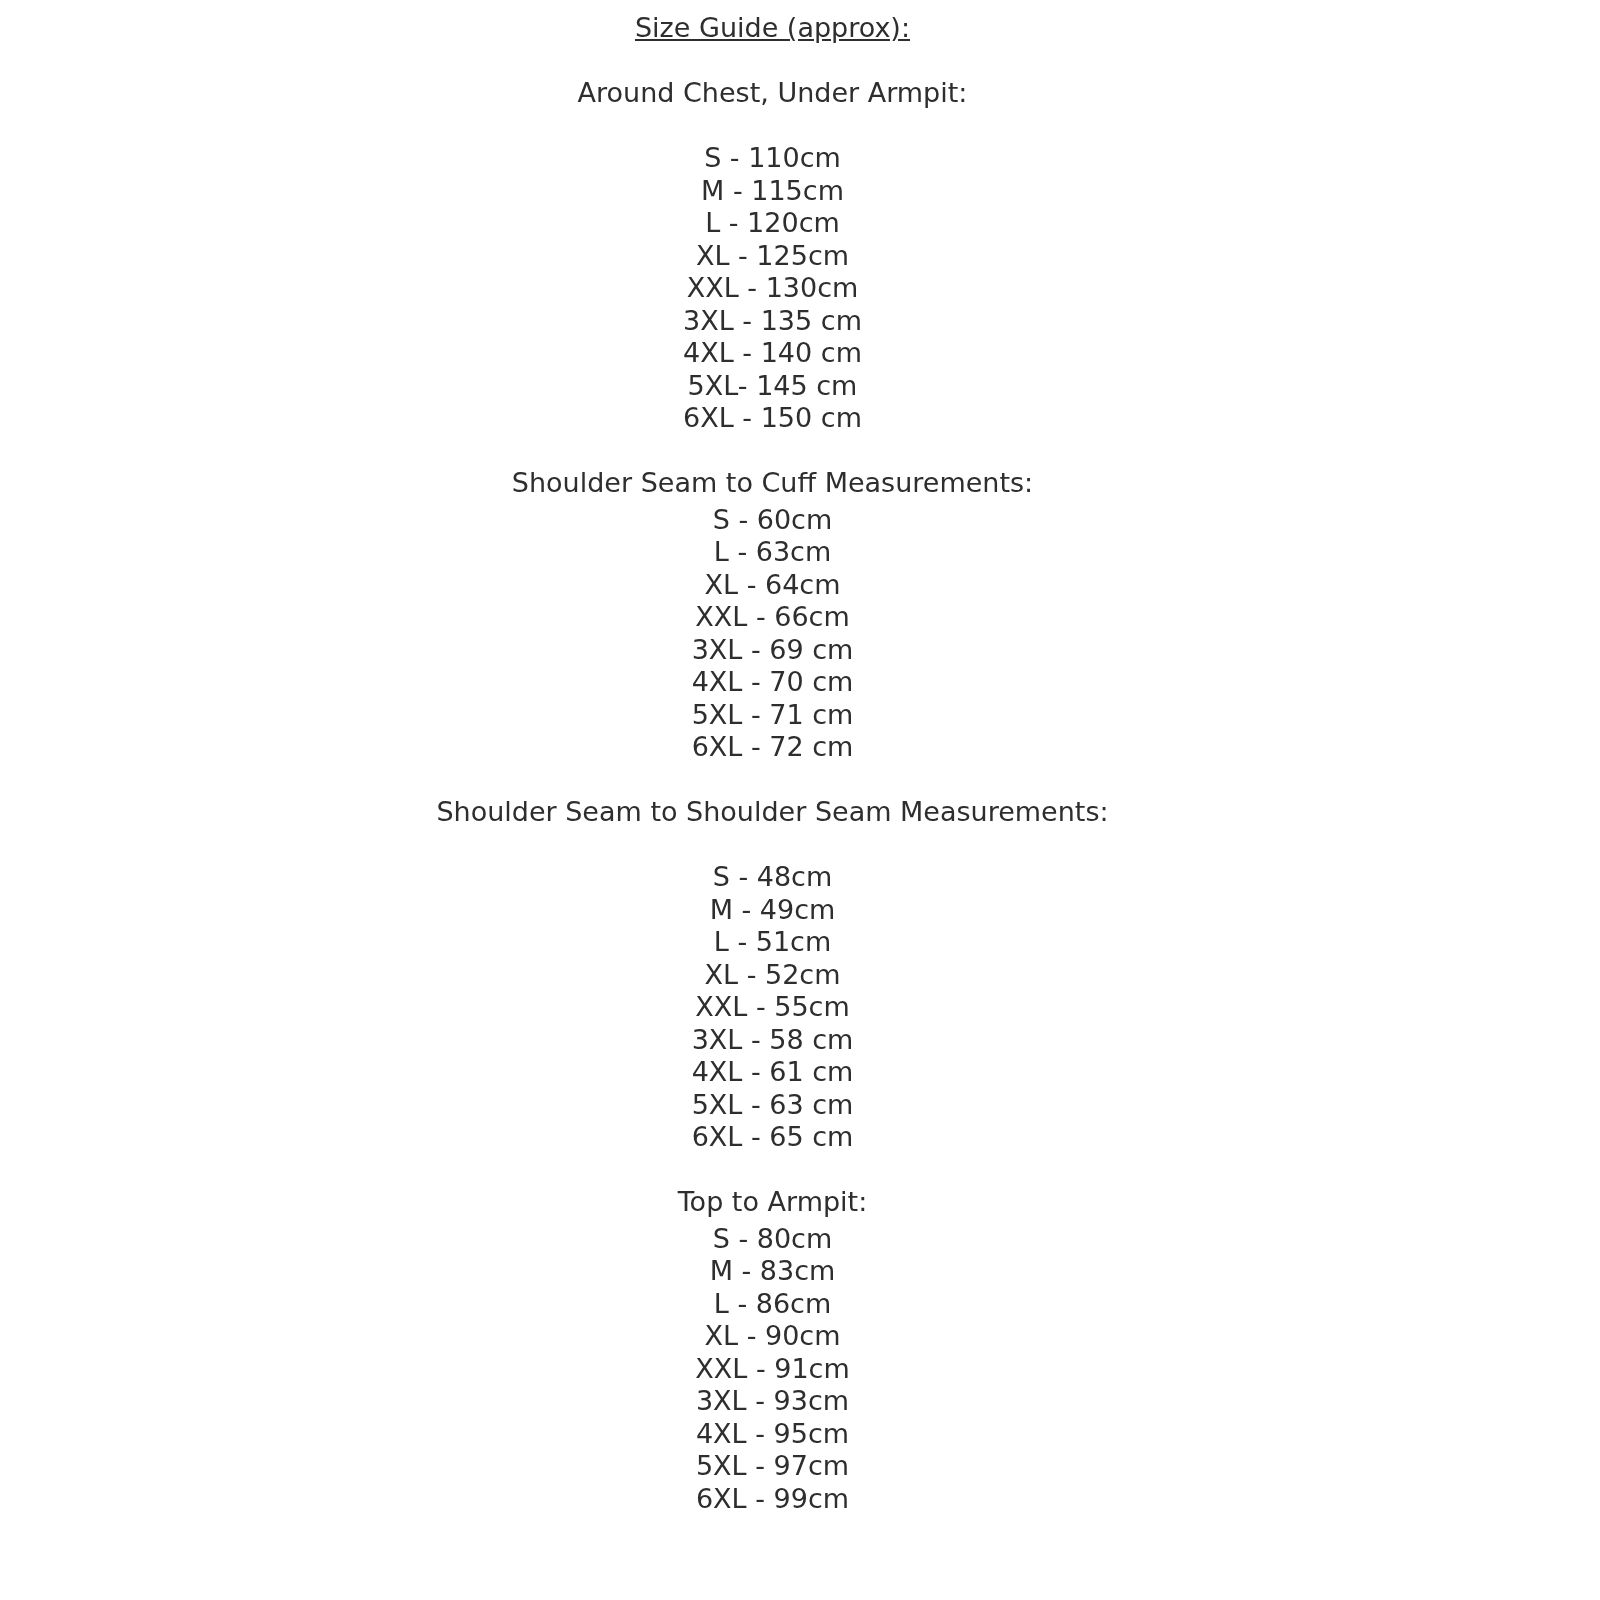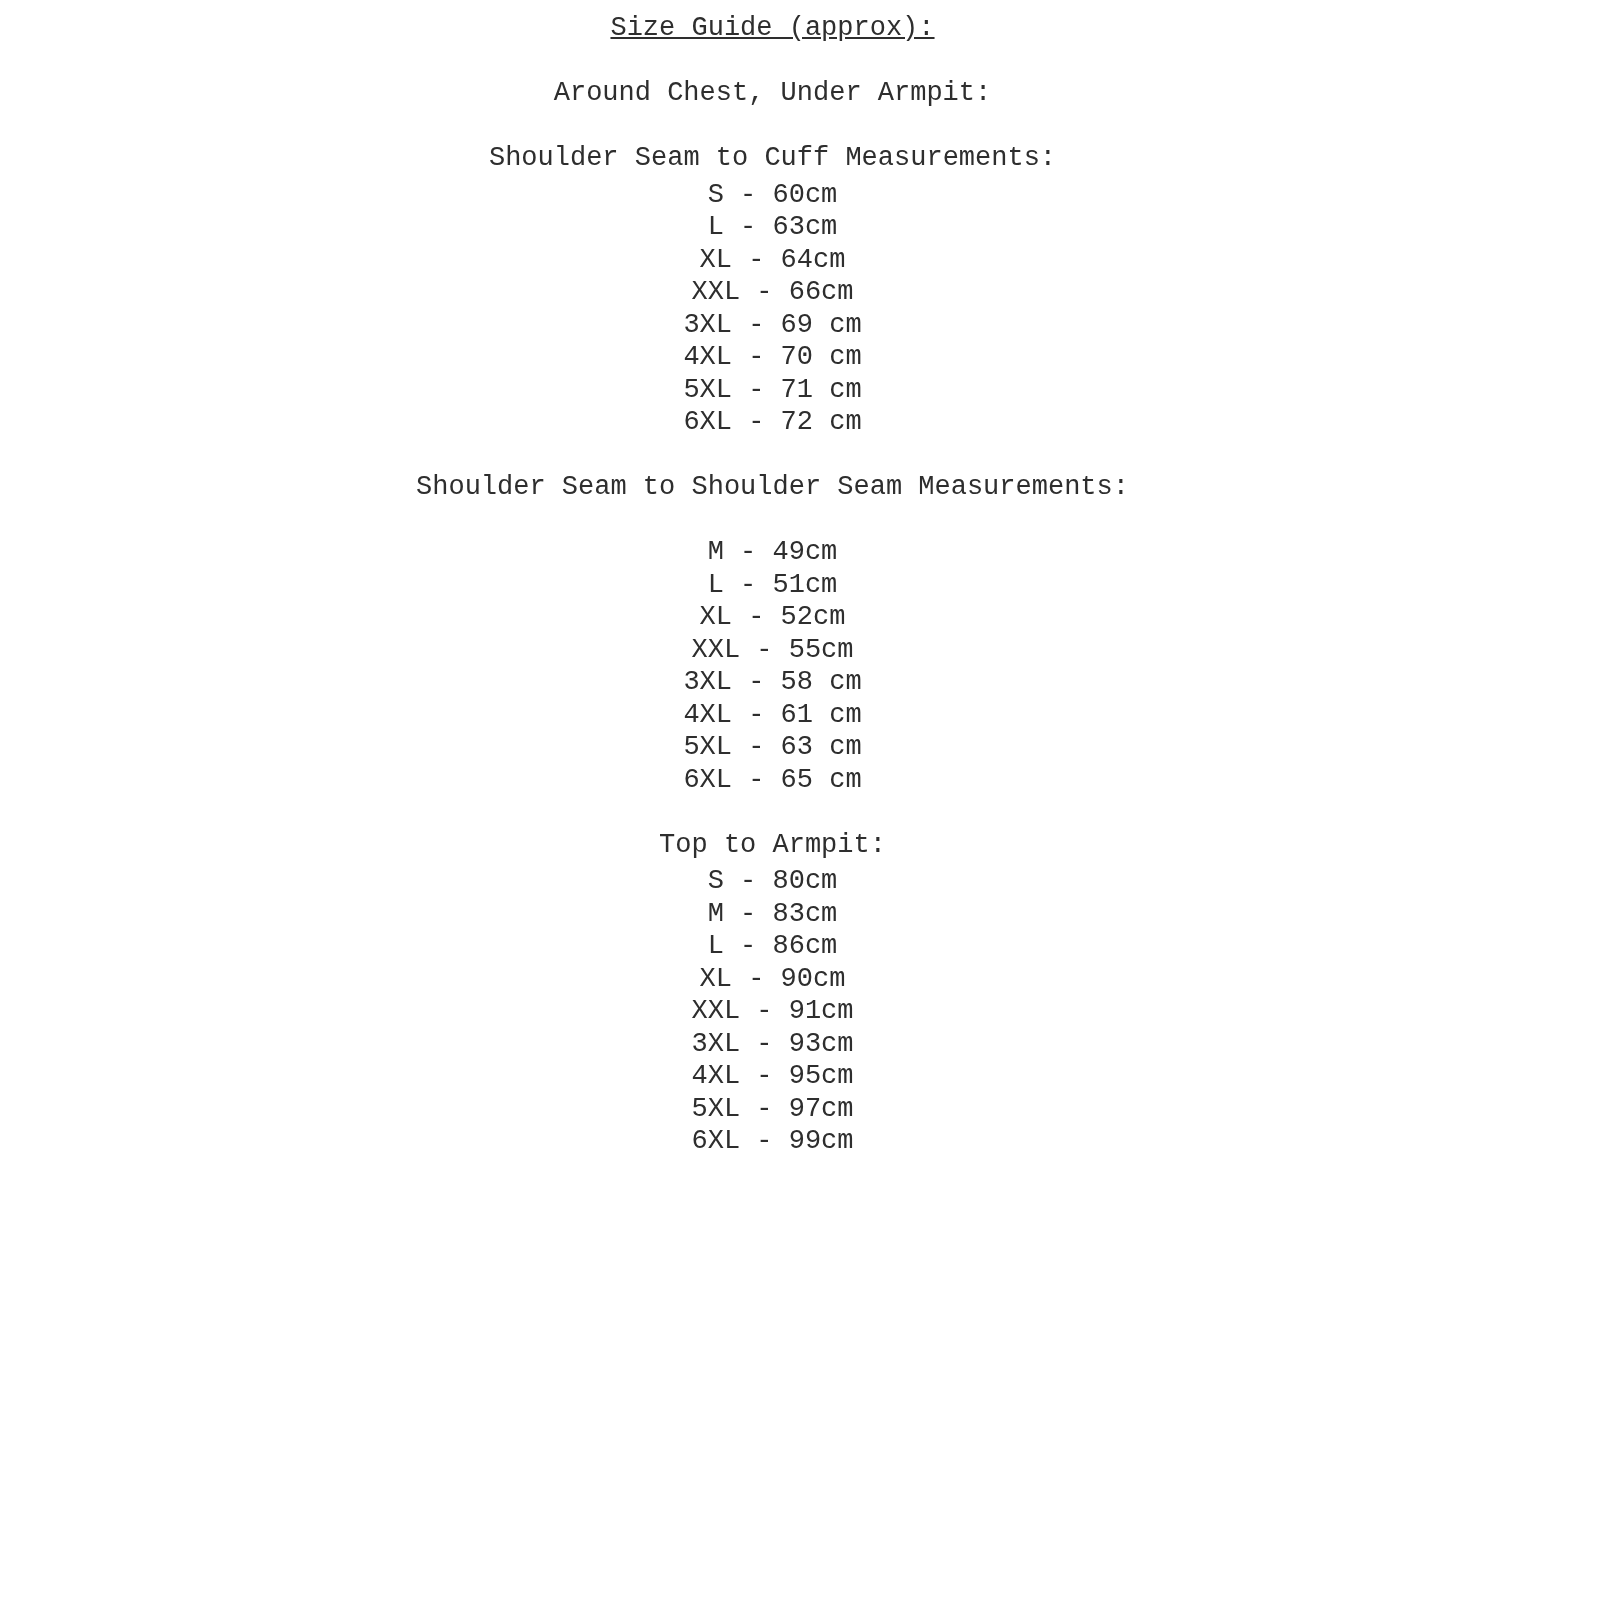--- a/index.html
+++ b/index.html
@@ -14,21 +14,20 @@
     font-family: "DejaVu Sans", "Liberation Sans", sans-serif;
     color: #2e2e2e;
     font-size: 27px;
     line-height: 32.5px;
   }
   .doc {
     box-sizing: border-box;
     width: 1465px;
     padding: 12px 0 0 80px; 
     text-align: center;
-    font-family: Liberation Mono, monospace;
   }
   .doc-title {
     font-size: 27px;
     font-weight: normal;
     margin: 0 0 32.5px 0;
     text-decoration: underline;
   }
   .size-section {
     margin: 0 0 32.5px 0;
   }
@@ -45,37 +44,49 @@
   }
 </style>
 </head>
 <body>
 
 <div class="doc">
   <h1 class="doc-title">Size Guide (approx):</h1>
   <div id="sections">
       <section class="size-section gap-after-heading">
         <h2 class="section-heading">Around Chest, Under Armpit:</h2>
+        <div class="size-list">
+          <div class="size-row">S - 110cm</div>
+          <div class="size-row">M - 115cm</div>
+          <div class="size-row">L - 120cm</div>
+          <div class="size-row">XL - 125cm</div>
+          <div class="size-row">XXL - 130cm</div>
+          <div class="size-row">3XL - 135 cm</div>
+          <div class="size-row">4XL - 140 cm</div>
+          <div class="size-row">5XL- 145 cm</div>
+          <div class="size-row">6XL - 150 cm</div>
+        </div>
       </section>
       <section class="size-section">
         <h2 class="section-heading">Shoulder Seam to Cuff Measurements:</h2>
         <div class="size-list">
           <div class="size-row">S - 60cm</div>
           <div class="size-row">L - 63cm</div>
           <div class="size-row">XL - 64cm</div>
           <div class="size-row">XXL - 66cm</div>
           <div class="size-row">3XL - 69 cm</div>
           <div class="size-row">4XL - 70 cm</div>
           <div class="size-row">5XL - 71 cm</div>
           <div class="size-row">6XL - 72 cm</div>
         </div>
       </section>
       <section class="size-section gap-after-heading">
         <h2 class="section-heading">Shoulder Seam to Shoulder Seam Measurements:</h2>
         <div class="size-list">
+          <div class="size-row">S - 48cm</div>
           <div class="size-row">M - 49cm</div>
           <div class="size-row">L - 51cm</div>
           <div class="size-row">XL - 52cm</div>
           <div class="size-row">XXL - 55cm</div>
           <div class="size-row">3XL - 58 cm</div>
           <div class="size-row">4XL - 61 cm</div>
           <div class="size-row">5XL - 63 cm</div>
           <div class="size-row">6XL - 65 cm</div>
         </div>
       </section>

